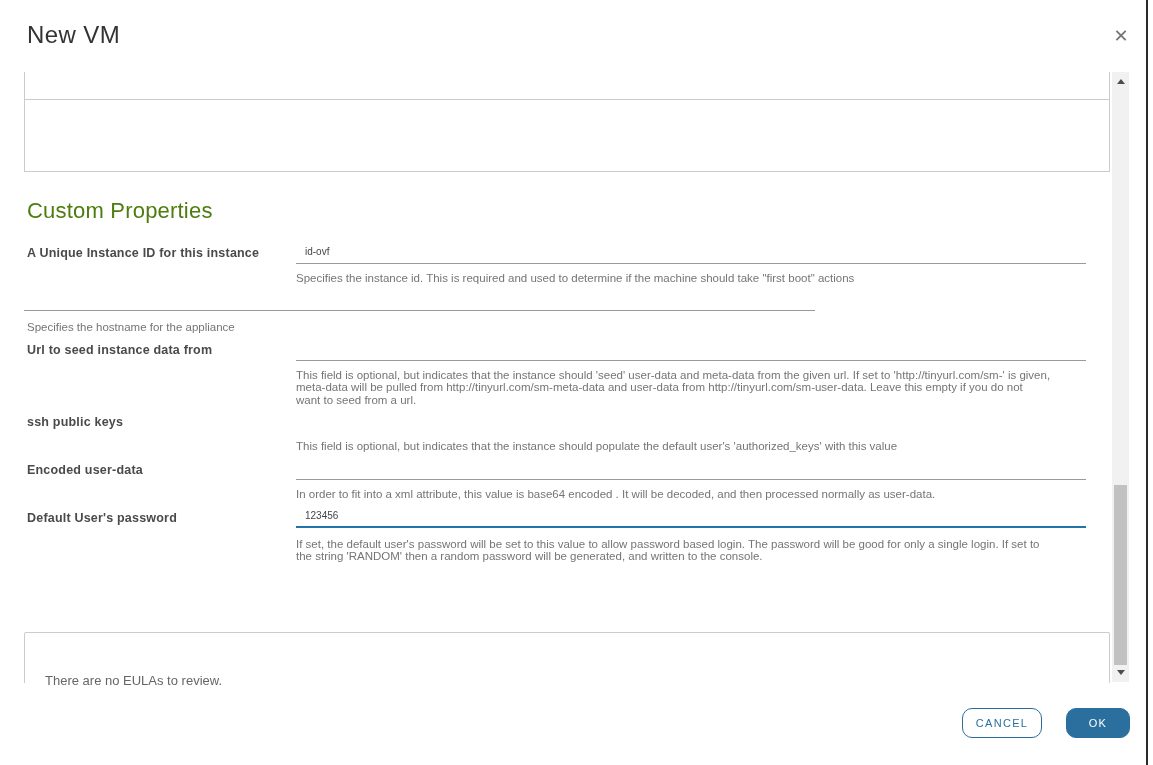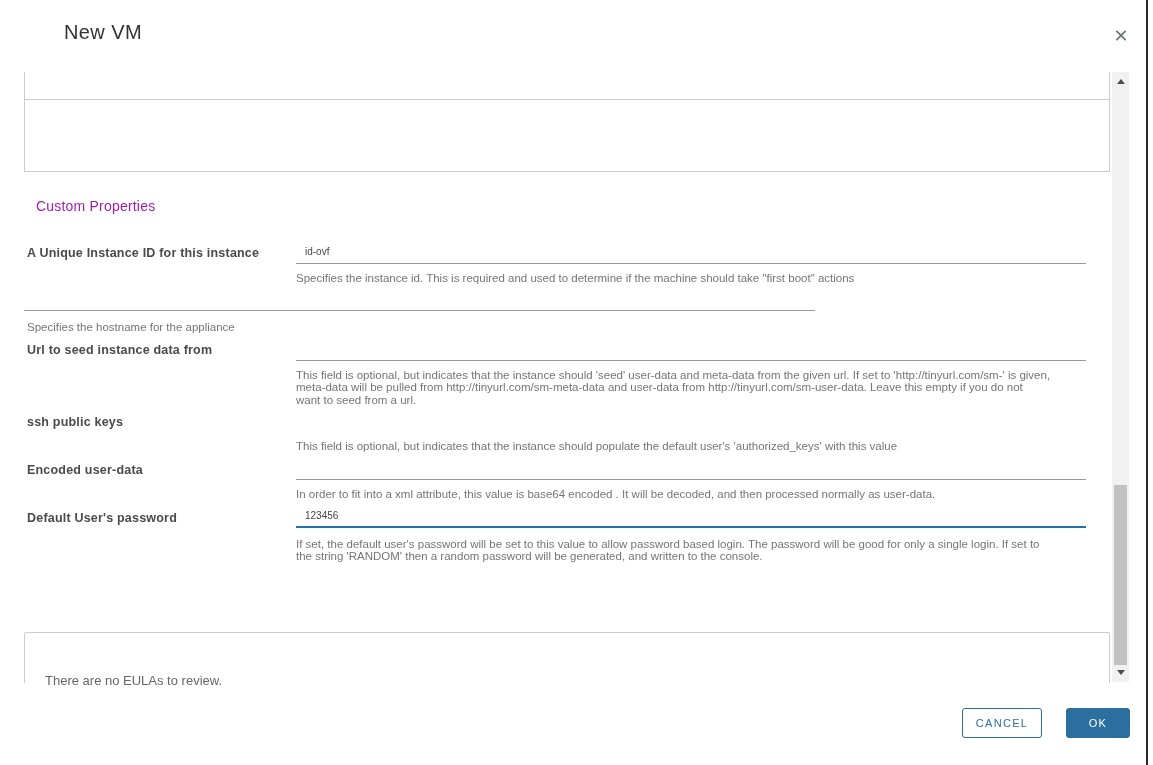--- a/index.html
+++ b/index.html
@@ -1,27 +1,27 @@
 <!DOCTYPE html>
 <html><head>
 <meta charset="utf-8">
 <style>
   html,body{margin:0;padding:0;background:#ffffff;}
   .screen{position:relative;width:1153px;height:765px;background:#ffffff;
           font-family:"Liberation Sans",sans-serif;overflow:hidden;}
   .right-edge{position:absolute;left:1146px;top:0;width:2px;height:765px;background:#2a2a2a;}
-  .dialog-title{position:absolute;left:27px;top:21px;font-size:20px;font-weight:400;
-          color:#333;letter-spacing:.4px;margin-left:37px;}
+  .dialog-title{position:absolute;left:27px;top:21px;font-size:24px;font-weight:400;
+          color:#333;letter-spacing:.4px;}
   .close-btn{position:absolute;left:1109px;top:24px;width:24px;height:24px;cursor:pointer;
           color:#727679;font-size:18px;line-height:24px;text-align:center;font-weight:400;}
   
   .topbox{position:absolute;left:24px;top:72px;width:1086px;height:100px;box-sizing:border-box;
           border-left:1px solid #ccc;border-right:1px solid #ccc;border-bottom:1px solid #ccc;}
   .topbox-divider{position:absolute;left:0;top:27px;width:100%;border-bottom:1px solid #ccc;}
-  .section-heading{position:absolute;left:36px;font-size:14px;font-weight:400;color:#a21caf;
+  .section-heading{position:absolute;left:27px;font-size:22px;font-weight:400;color:#4d7c0f;
           letter-spacing:.2px;}
   .field-label{position:absolute;left:27px;font-size:12.5px;font-weight:700;color:#4a4a4a;
           letter-spacing:.2px;}
   .underline-input{position:absolute;left:296px;width:790px;height:21px;box-sizing:border-box;
           border:none;border-bottom:1px solid #9a9a9a;background:transparent;outline:none;
           font-family:"Liberation Sans",sans-serif;font-size:10px;color:#454545;
           padding:0 2px 3px 9px;white-space:nowrap;overflow:hidden;}
   .underline-input.focused{border-bottom-width:2px;}
   .helper{position:absolute;left:296px;width:796px;font-size:11.5px;line-height:12.4px;
           color:#757575;white-space:pre-line;}
@@ -31,21 +31,21 @@
   
   .scrollbar{position:absolute;left:1112px;top:72px;width:17px;height:610px;background:#f1f1f1;}
   .sb-btn{position:absolute;left:0;width:17px;height:15px;display:flex;align-items:center;
           justify-content:center;cursor:pointer;}
   .tri-up{width:0;height:0;border-left:4px solid transparent;border-right:4px solid transparent;
           border-bottom:5px solid #4d4d4d;}
   .tri-down{width:0;height:0;border-left:4px solid transparent;border-right:4px solid transparent;
           border-top:5px solid #4d4d4d;}
   .sb-thumb{position:absolute;left:2px;top:413px;width:13px;height:180px;background:#c1c1c1;cursor:pointer;}
   
-  .btn{position:absolute;top:708px;height:30px;box-sizing:border-box;border-radius:3px;
+  .btn{position:absolute;top:708px;height:30px;box-sizing:border-box;border-radius:10px;
           display:flex;align-items:center;justify-content:center;cursor:pointer;
           font-size:11px;font-weight:500;letter-spacing:1.3px;
           font-family:"Liberation Sans",sans-serif;}
   .btn-cancel{left:962px;width:80px;background:#ffffff;border:1px solid #2b6f9e;color:#2b6f9e;}
   .btn-ok{left:1066px;width:64px;background:#2b6f9e;border:1px solid #2b6f9e;color:#ffffff;}
 </style>
 </head>
 <body>
 
 <div class="screen">

